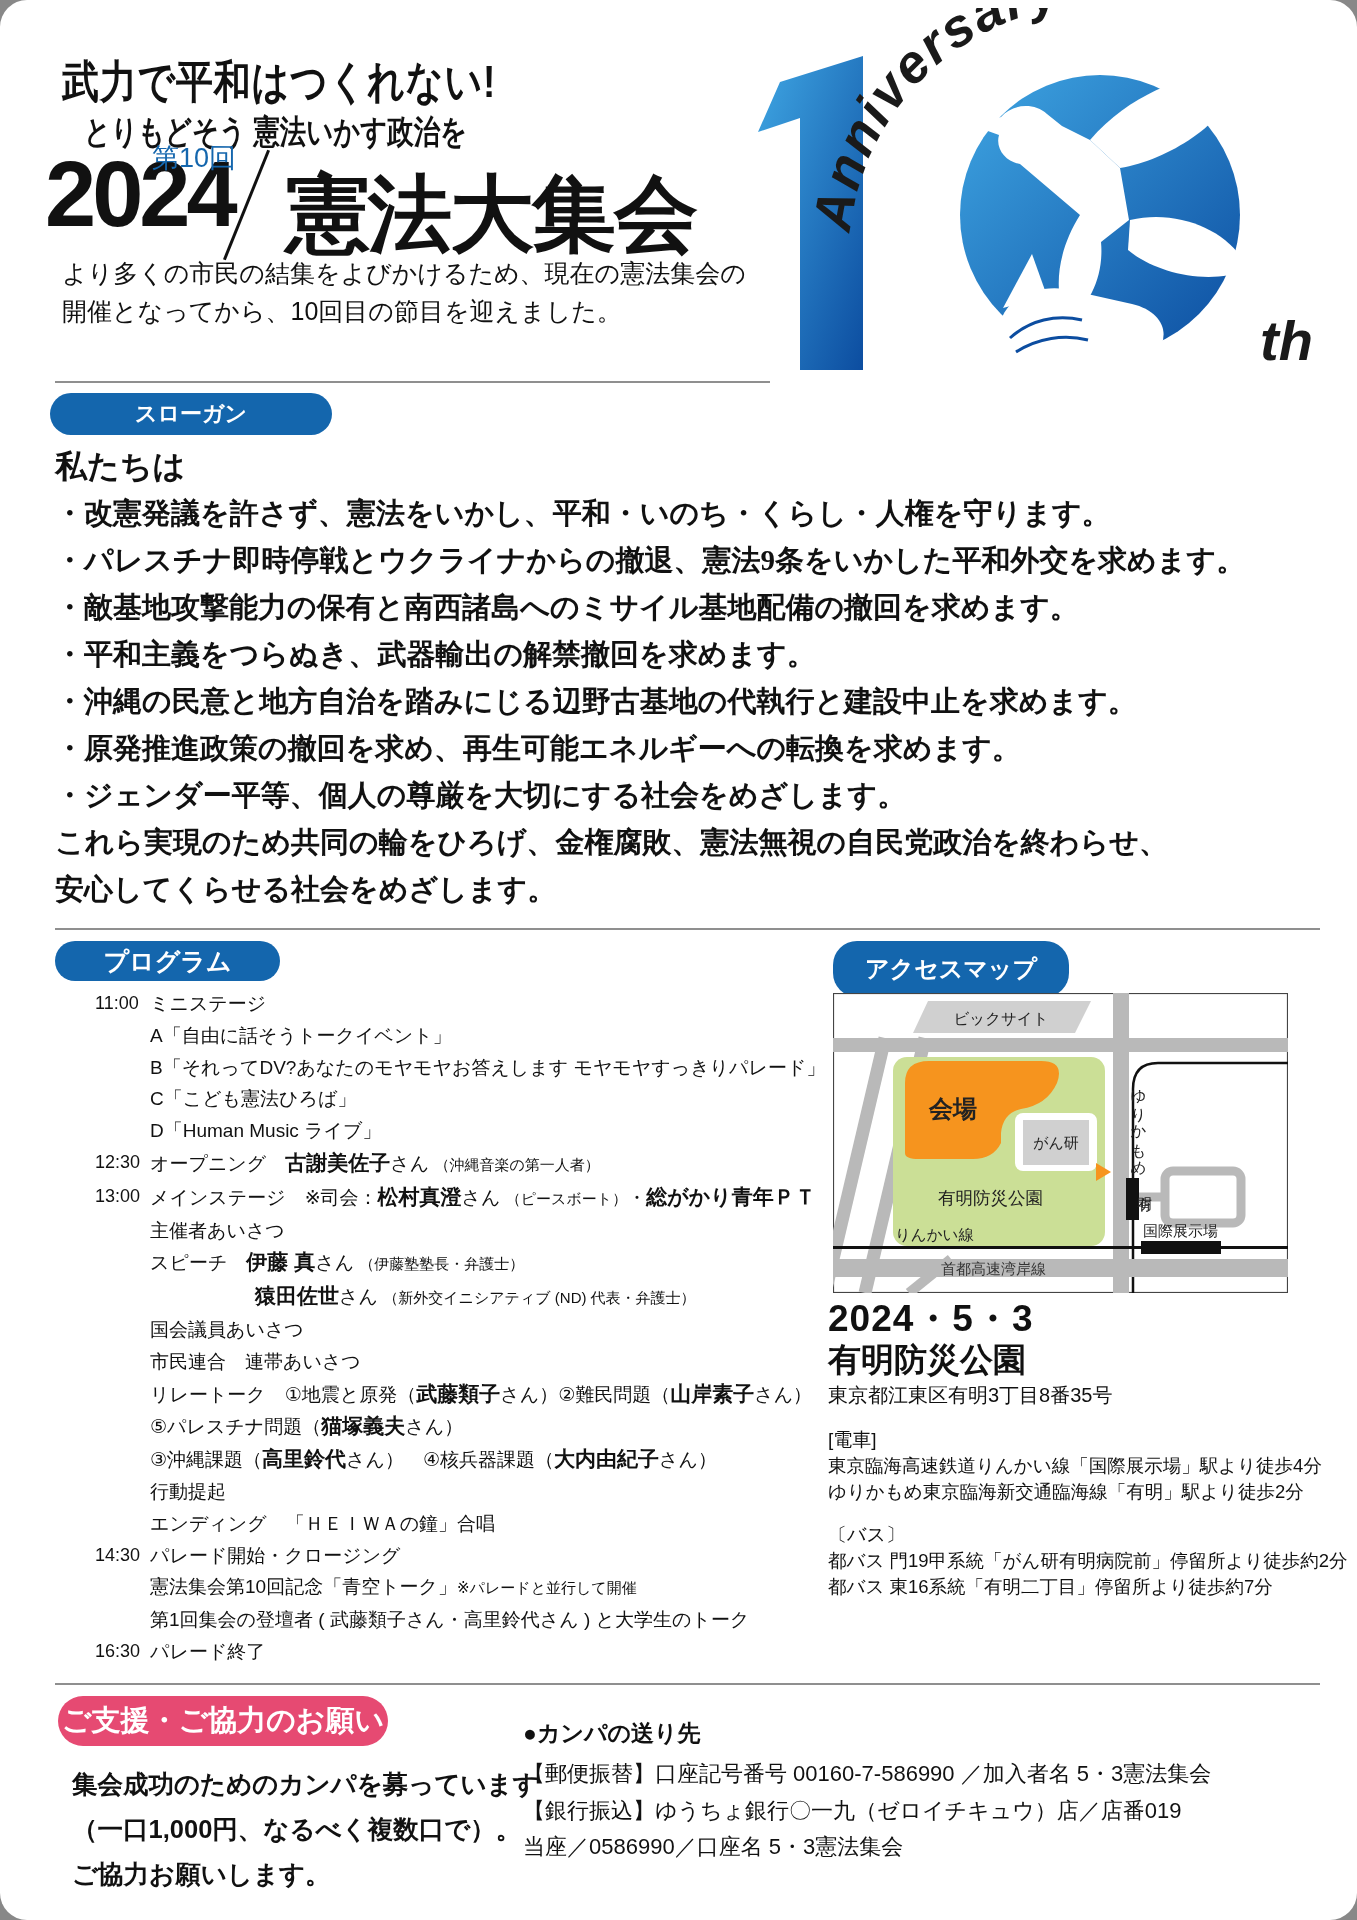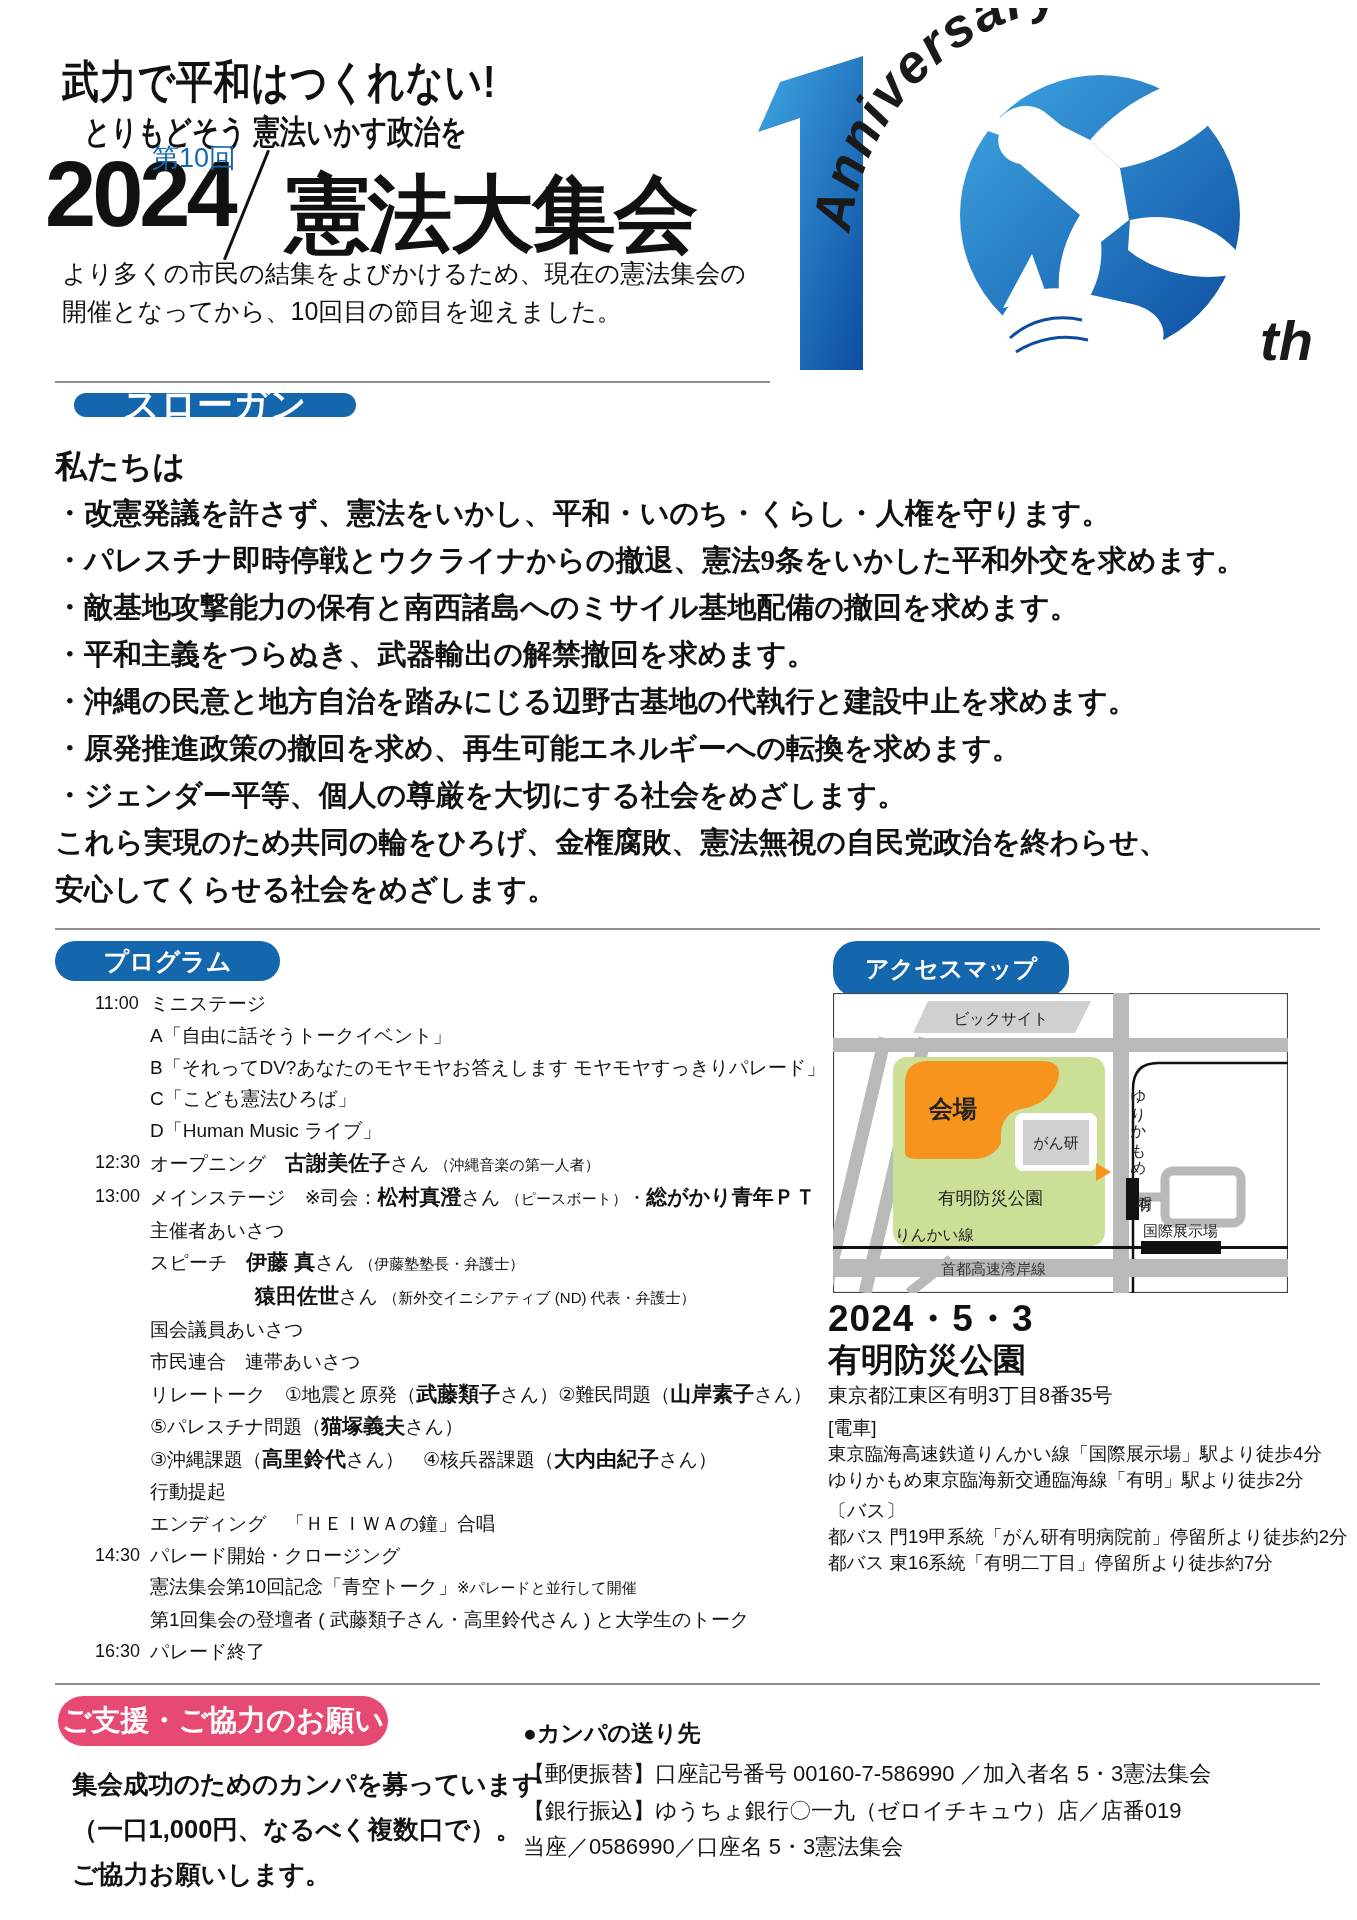--- a/index.html
+++ b/index.html
@@ -1,17 +1,17 @@
 <!DOCTYPE html>
 <html style="--blue: #1466ad; --pink: #e64a72; --map-orange: #f6941e; --map-green: #cbdf96; --map-gray: #b9b9b9; --bldg-gray: #d0d0d0; --logo-light: #3fa6e3; --logo-dark: #0c4da0;"><head>
 <meta charset="utf-8">
 <style>
   html,body{margin:0;padding:0;background:#888;}
   #page{position:relative;width:1357px;height:1920px;background:#ffffff;overflow:hidden;
-        font-family:"Liberation Sans","DejaVu Sans",sans-serif;color:#111;margin:0 auto;}
+        font-family:"Liberation Sans","DejaVu Sans",sans-serif;color:#111;margin:0 auto;border-radius:27px;}
   .abs{position:absolute;}
   .rule{position:absolute;height:2px;background:#8f8f8f;}
   .pill{position:absolute;background:var(--blue);color:#fff;font-weight:bold;
         display:flex;align-items:center;justify-content:center;border-radius:24px;}
   .pill.pink{background:var(--pink);}
   
   .h1{font-size:45px;font-weight:900;letter-spacing:1px;transform:scaleX(.82);transform-origin:left top;white-space:nowrap;}
   .h2{font-size:33px;font-weight:800;transform:scaleX(.80);transform-origin:left top;white-space:nowrap;}
   .year{font-size:92px;font-weight:700;letter-spacing:-4px;line-height:1;}
   .etitle{font-size:84px;font-weight:900;letter-spacing:-2px;line-height:1;white-space:nowrap;}
@@ -25,21 +25,21 @@
   
   .prow{display:flex;line-height:31.8px;font-size:19px;white-space:nowrap;}
   .prow .ptime{width:55px;flex:none;font-size:18px;}
   .prow.ind2 .ptext{padding-left:105px;}
   .ptext .b{font-weight:800;font-size:21px;}
   .ptext .sm{font-size:15px;}
   
   .acc-date{font-size:37px;font-weight:800;letter-spacing:1px;line-height:42px;}
   .acc-venue{font-size:33px;font-weight:800;line-height:40px;}
   .acc-addr{font-size:20px;line-height:30px;}
-  .acc-h{font-size:19px;line-height:27px;margin-top:4px;}
+  .acc-h{font-size:19px;line-height:27px;margin-top:16px;}
   .acc-line{font-size:18.5px;line-height:26px;white-space:nowrap;}
   
   .sup-left div{font-size:25.5px;font-weight:800;line-height:45px;white-space:nowrap;}
   .sup-h{font-size:23px;font-weight:800;line-height:30px;}
   .sup-line{font-size:22px;line-height:36.5px;white-space:nowrap;}
   svg text{font-family:"Liberation Sans","DejaVu Sans",sans-serif;}
 </style>
 </head>
 <body>
 
@@ -81,21 +81,21 @@
       <path d="M310,330 C330,312 356,306 382,312 M316,344 C338,330 364,326 388,332" fill="none" stroke="var(--logo-dark)" stroke-width="3"></path>
     </g>
     <text font-size="54" font-style="italic" font-weight="600" font-family="Liberation Serif, DejaVu Serif, serif" fill="#1a1a1a" letter-spacing="2">
       <textPath href="#arc">Anniversary</textPath>
     </text>
     <text x="560" y="352" font-size="56" font-style="italic" font-weight="600" font-family="Liberation Serif, DejaVu Serif, serif" fill="#1a1a1a">th</text>
   </svg>
 
   <div class="rule" style="left:55px;top:381px;width:715px;"></div>
 
-  <div class="pill" style="left:74px;top:393px;width:282px;height:24px;font-size:36px;">スローガン</div>
+  <div class="pill" style="left:50px;top:393px;width:282px;height:42px;font-size:22px;">スローガン</div>
 
   <div class="abs slogan" style="left:55px;top:443px;width:1275px;">
     <div class="lead">私たちは</div>
     <div>
         <div class="sline">・改憲発議を許さず、憲法をいかし、平和・いのち・くらし・人権を守ります。</div>
         <div class="sline">・パレスチナ即時停戦とウクライナからの撤退、憲法9条をいかした平和外交を求めます。</div>
         <div class="sline">・敵基地攻撃能力の保有と南西諸島へのミサイル基地配備の撤回を求めます。</div>
         <div class="sline">・平和主義をつらぬき、武器輸出の解禁撤回を求めます。</div>
         <div class="sline">・沖縄の民意と地方自治を踏みにじる辺野古基地の代執行と建設中止を求めます。</div>
         <div class="sline">・原発推進政策の撤回を求め、再生可能エネルギーへの転換を求めます。</div>

